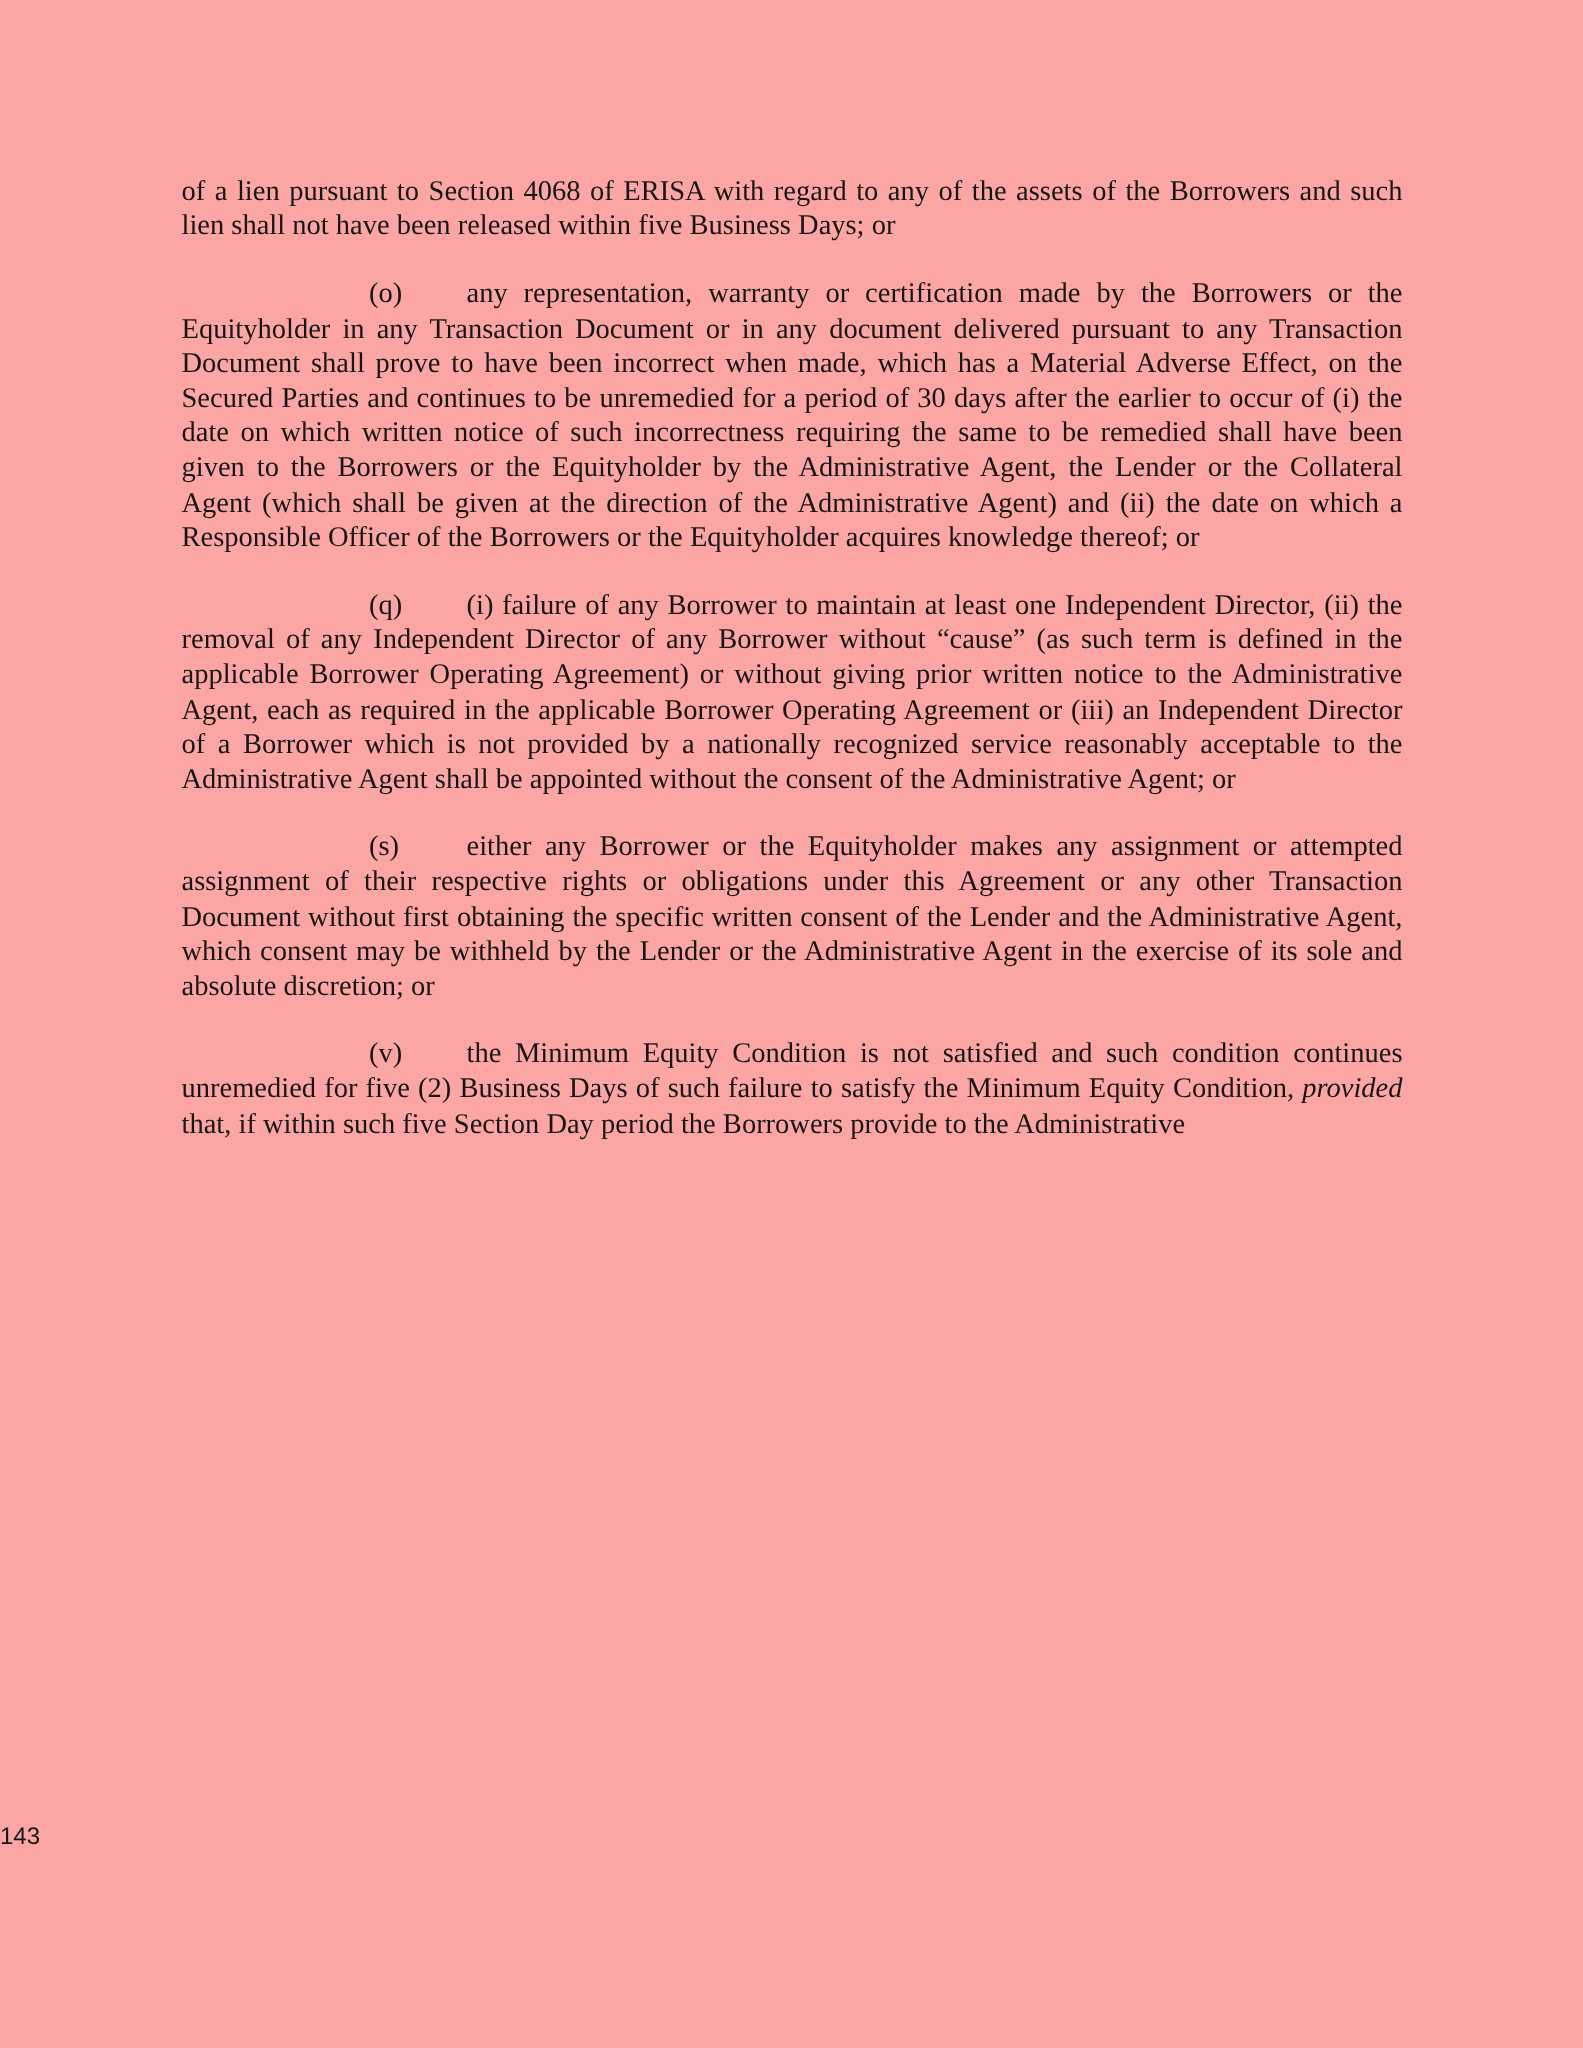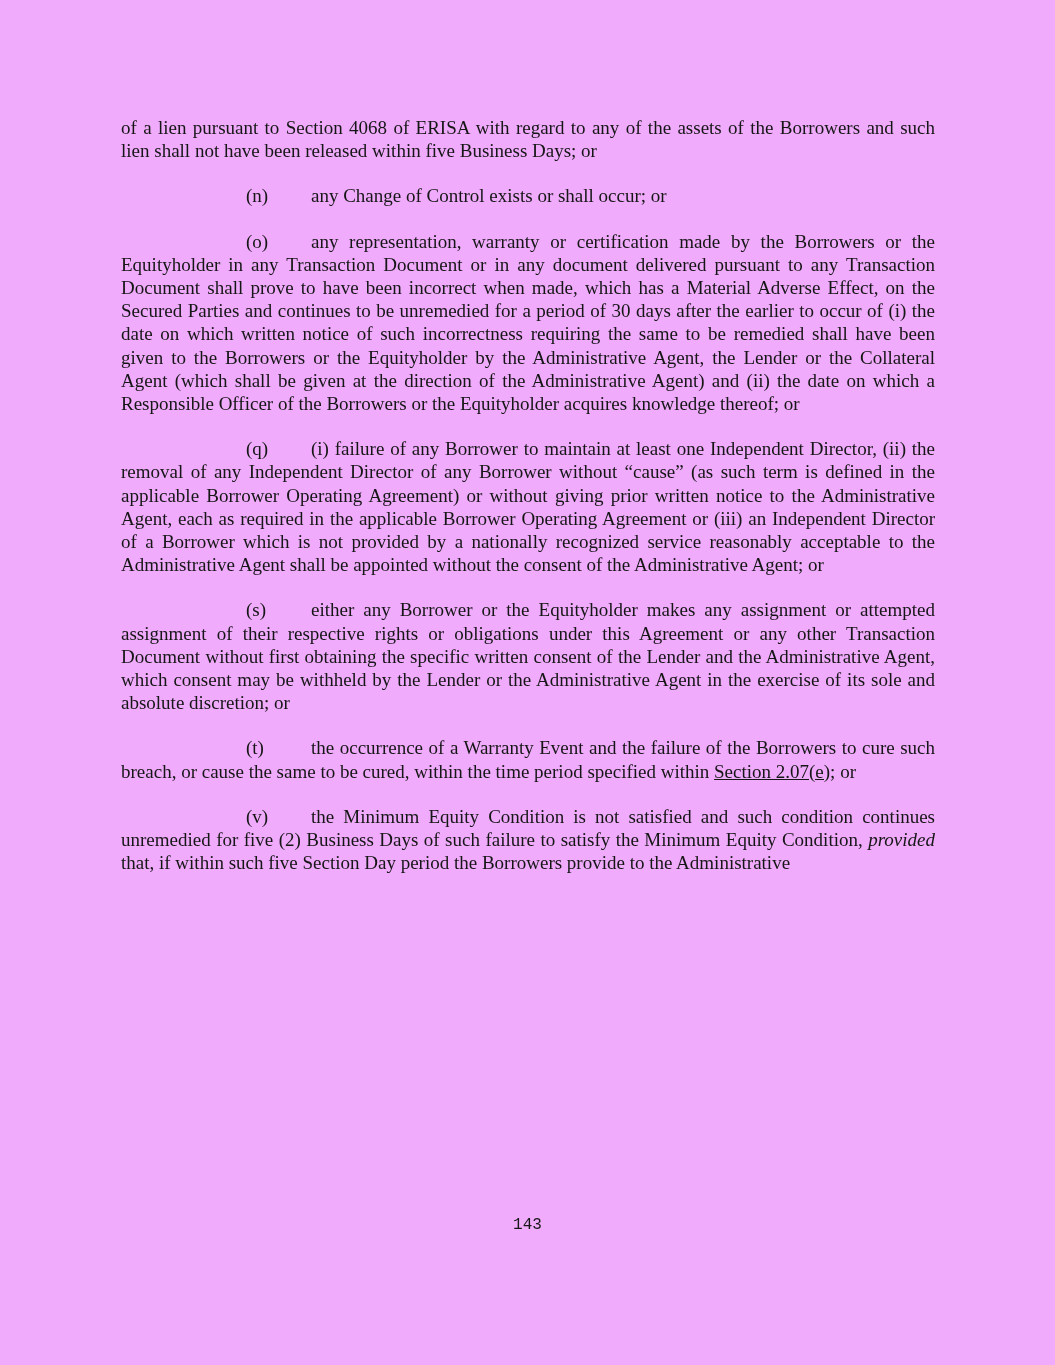--- a/index.html
+++ b/index.html
@@ -6,21 +6,21 @@
   body {
     width: 1055px;
     height: 1365px;
     background: #ffffff;
     position: relative;
     overflow: hidden;
   }
   .page {
     position: absolute;
     inset: 0;
-    background: #f0abfc;
+    background: #fca5a5;
     color: #161616;
   }
   .content {
     position: absolute;
     left: 121px;
     top: 116px;
     width: 814px;
   }
   .para {
     font-family: "Liberation Serif", "DejaVu Serif", serif;
@@ -36,35 +36,33 @@
     width: 65px;
     text-indent: 0;
   }
   .u { text-decoration: underline; }
   .i { font-style: italic; margin-top: 42px; }
   .footer {
     position: absolute;
     top: 1216px;
     left: 0;
     width: 100%;
-    text-align: center;
-    font-family: Liberation Mono, monospace;
+    text-align: left;
+    font-family: Liberation Sans, sans-serif;
     font-size: 16px;
     color: #161616;
   }
 </style>
 </head>
 <body>
 
 <div class="page">
   <div class="content" id="doc-body">
       <p class="para"><span>of a lien pursuant to Section 4068 of ERISA with regard to any of the assets of the Borrowers and such lien shall not have been released within five Business Days; or</span></p>
-      <p class="para indented"><span class="plabel">(n)</span><span>any Change of Control exists or shall occur; or</span></p>
       <p class="para indented"><span class="plabel">(o)</span><span>any representation, warranty or certification made by the Borrowers or the Equityholder in any Transaction Document or in any document delivered pursuant to any Transaction Document shall prove to have been incorrect when made, which has a Material Adverse Effect, on the Secured Parties and continues to be unremedied for a period of 30 days after the earlier to occur of (i) the date on which written notice of such incorrectness requiring the same to be remedied shall have been given to the Borrowers or the Equityholder by the Administrative Agent, the Lender or the Collateral Agent (which shall be given at the direction of the Administrative Agent) and (ii) the date on which a Responsible Officer of the Borrowers or the Equityholder acquires knowledge thereof; or</span></p>
       <p class="para indented"><span class="plabel">(q)</span><span>(i) failure of any Borrower to maintain at least one Independent Director, (ii) the removal of any Independent Director of any Borrower without “cause” (as such term is defined in the applicable Borrower Operating Agreement) or without giving prior written notice to the Administrative Agent, each as required in the applicable Borrower Operating Agreement or (iii) an Independent Director of a Borrower which is not provided by a nationally recognized service reasonably acceptable to the Administrative Agent shall be appointed without the consent of the Administrative Agent; or</span></p>
       <p class="para indented"><span class="plabel">(s)</span><span>either any Borrower or the Equityholder makes any assignment or attempted assignment of their respective rights or obligations under this Agreement or any other Transaction Document without first obtaining the specific written consent of the Lender and the Administrative Agent, which consent may be withheld by the Lender or the Administrative Agent in the exercise of its sole and absolute discretion; or</span></p>
-      <p class="para indented"><span class="plabel">(t)</span><span>the occurrence of a Warranty Event and the failure of the Borrowers to cure such breach, or cause the same to be cured, within the time period specified within </span><span class="u">Section 2.07(e)</span><span>; or</span></p>
       <p class="para indented"><span class="plabel">(v)</span><span>the Minimum Equity Condition is not satisfied and such condition continues unremedied for five (2) Business Days of such failure to satisfy the Minimum Equity Condition, </span><span class="i">provided</span><span> that, if within such five Section Day period the Borrowers provide to the Administrative</span></p>
     </div>
   <div class="footer">
     <span>143</span>
   </div>
 </div>
 
 </body></html>

